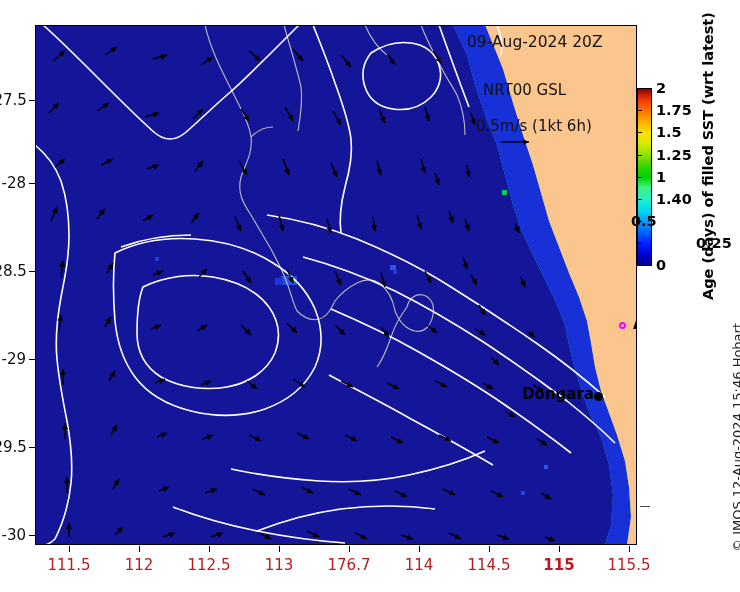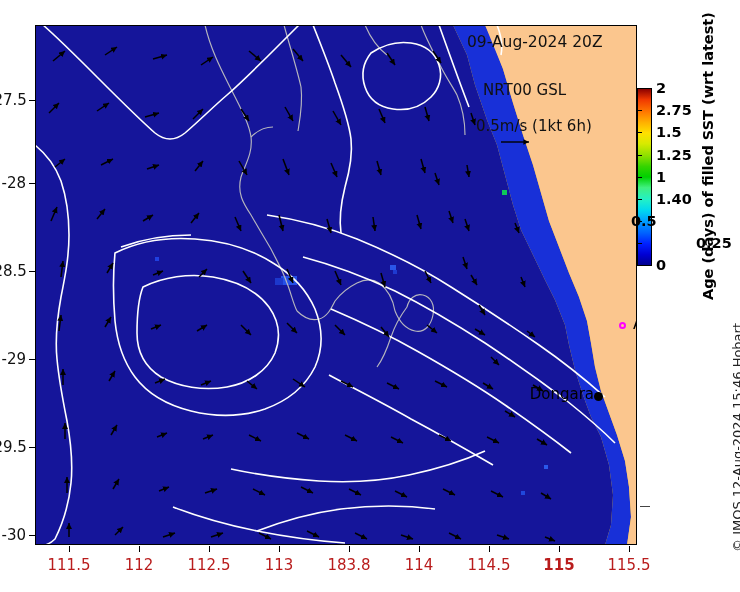--- a/index.html
+++ b/index.html
@@ -9,21 +9,21 @@
     font-family:"DejaVu Sans","Liberation Sans",sans-serif;
     overflow:hidden;
     position:relative;
   }
   #root{position:absolute;left:0;top:0;width:740px;height:592px;}
 
   
   .plot{
     position:absolute;
     left:35px;top:25px;width:602px;height:520px;
-    background:#eab308;
+    background:#22c55e;
     overflow:hidden;
   }
   .plot-border{
     position:absolute;left:35px;top:25px;width:602px;height:520px;
     border:1px solid #000;box-sizing:border-box;pointer-events:none;
   }
   .ocean-svg{position:absolute;left:0;top:0;}
 
   
   .tick{position:absolute;background:#000;}
@@ -47,21 +47,21 @@
   
   .anno{
     position:absolute;
     font-size:15px;color:#111;
     white-space:nowrap;
   }
   .anno-title{font-size:15.5px;}
 
   .pt-label{
     position:absolute;
-    font-size:15px;font-weight:normal;color:#000;
+    font-size:15px;font-weight:bold;color:#000;
     white-space:nowrap;
     text-align:right;
   }
   .argo-marker{
     position:absolute;
     width:7px;height:7px;border-radius:50%;
     border:2px solid #ff00ff;box-sizing:border-box;
     background:transparent;
   }
   .dongara-marker{
@@ -382,21 +382,21 @@
     <span class="tick tick-x" style="left:349px;top:546px;"></span>
     <span class="tick tick-x" style="left:419px;top:546px;"></span>
     <span class="tick tick-x" style="left:489px;top:546px;"></span>
     <span class="tick tick-x" style="left:559px;top:546px;"></span>
     <span class="tick tick-x" style="left:629px;top:546px;"></span>
 
     <span class="xlabel" style="left:69px;top:556px;">111.5</span>
     <span class="xlabel" style="left:139px;top:556px;">112</span>
     <span class="xlabel" style="left:209px;top:556px;">112.5</span>
     <span class="xlabel" style="left:279px;top:556px;">113</span>
-    <span class="xlabel" style="left:349px;top:556px;">183.8</span>
+    <span class="xlabel" style="left:349px;top:556px;">176.7</span>
     <span class="xlabel" style="left:419px;top:556px;">114</span>
     <span class="xlabel" style="left:489px;top:556px;">114.5</span>
     <span class="xlabel" style="left:559px;top:556px;font-weight:bold;">115</span>
     <span class="xlabel" style="left:629px;top:556px;">115.5</span>
   </div>
 
   <div>
     <span class="tick tick-y" style="left:29px;top:100px;"></span>
     <span class="tick tick-y" style="left:29px;top:183px;"></span>
     <span class="tick tick-y" style="left:29px;top:271px;"></span>
@@ -425,21 +425,21 @@
     <span class="cbar-tick" style="left:638px;top:243px;"></span>
     <span class="cbar-tick" style="left:638px;top:265px;"></span>
 
     <span class="cbar-lab" style="left:656px;top:265px;">0</span>
     <span class="cbar-lab" style="left:656px;top:243px;margin-left:40px;">0.25</span>
     <span class="cbar-lab" style="left:631px;top:221px;">0.5</span>
     <span class="cbar-lab" style="left:656px;top:199px;">1.40</span>
     <span class="cbar-lab" style="left:656px;top:177px;">1</span>
     <span class="cbar-lab" style="left:656px;top:155px;">1.25</span>
     <span class="cbar-lab" style="left:656px;top:132px;">1.5</span>
-    <span class="cbar-lab" style="left:656px;top:110px;">2.75</span>
+    <span class="cbar-lab" style="left:656px;top:110px;">1.75</span>
     <span class="cbar-lab" style="left:656px;top:88px;">2</span>
 
     <span class="cbar-title" style="left:700px;top:300px;">Age (days) of filled SST (wrt latest)</span>
   </div>
 
   <span class="credit" style="left:730px;top:552px;">© IMOS 12-Aug-2024 15:46 Hobart</span>
 
 </div>
 
 </body></html>

